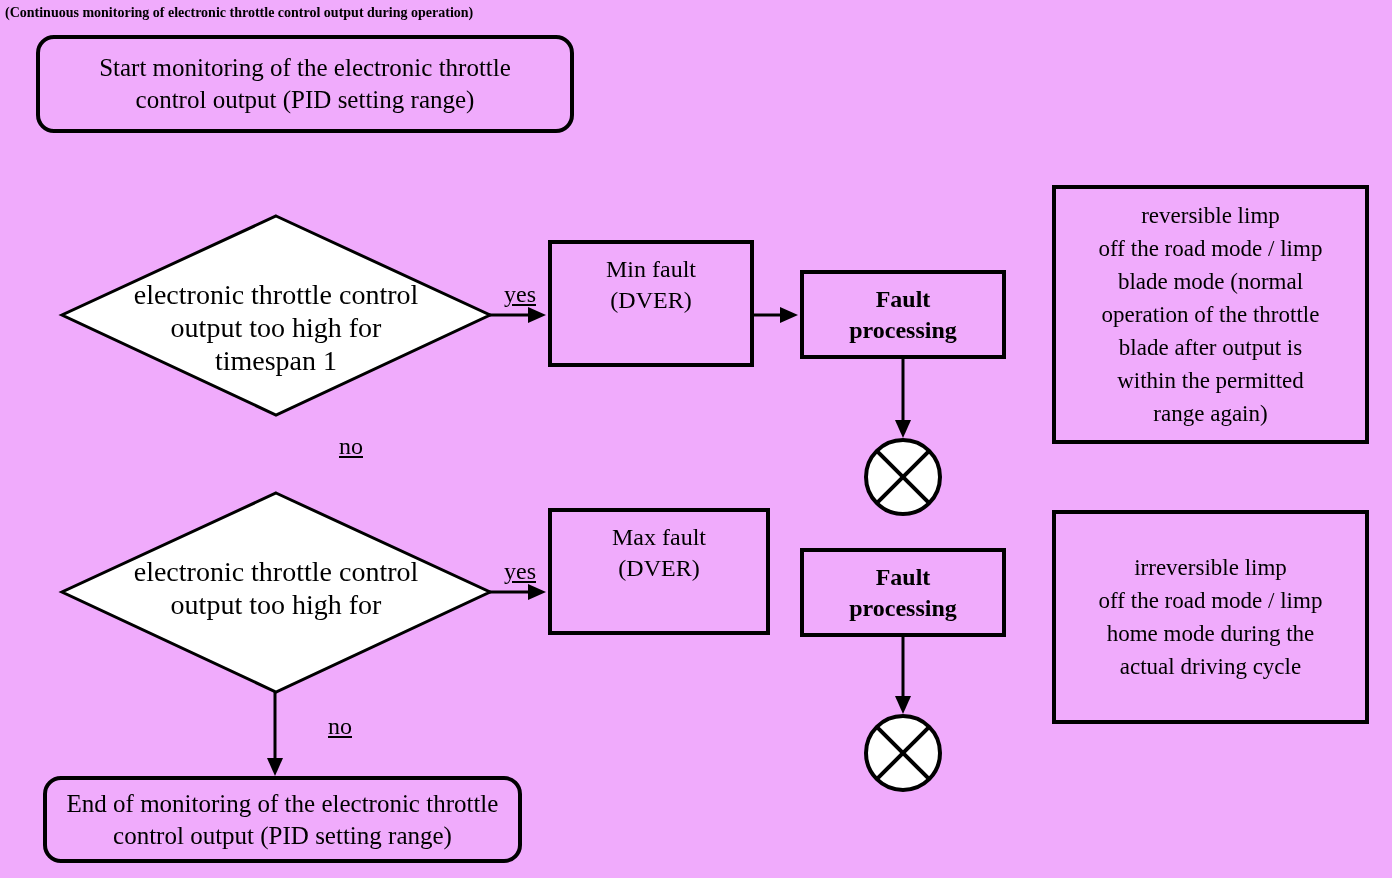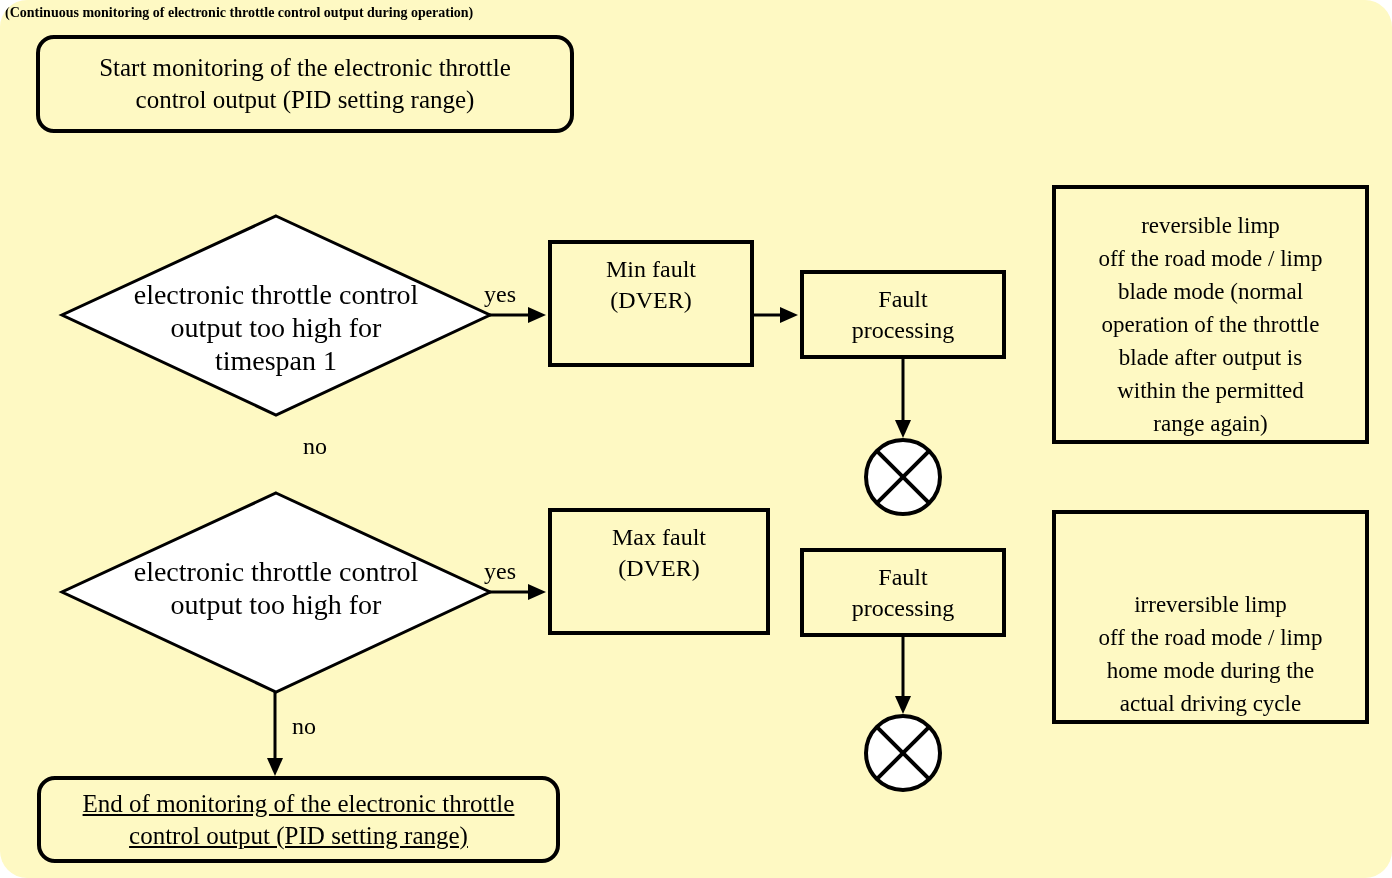--- a/index.html
+++ b/index.html
@@ -1,24 +1,23 @@
 <!DOCTYPE html>
 <html><head>
 <meta charset="utf-8">
 <style>
   html, body { margin: 0; padding: 0; background: #ffffff; }
   .stage {
     position: relative;
     width: 1392px;
     height: 878px;
-    background: #fef9c3;
+    background: #f0abfc;
     font-family: "Liberation Serif", "DejaVu Serif", serif;
     color: #000000;
     overflow: hidden;
-    border-radius: 27px;
   }
   .abs { position: absolute; }
   .caption {
     left: 5px; top: 5px;
     font-size: 14px;
     font-weight: bold;
     white-space: nowrap;
   }
   .terminator {
     box-sizing: border-box;
@@ -39,41 +38,43 @@
     text-align: center;
     font-size: 24px;
     line-height: 31px;
   }
   .process.top-text { padding-top: 10px; }
   .process.centered {
     display: flex;
     flex-direction: column;
     justify-content: center;
     align-items: center;
+    font-weight: bold;
   }
   .note {
     box-sizing: border-box;
     border: 4px solid #000;
     display: flex;
     flex-direction: column;
-    justify-content: flex-end;
+    justify-content: center;
     align-items: center;
     text-align: center;
     font-size: 23px;
     line-height: 33px;
   }
   .diamond-label {
     text-align: center;
     font-size: 28px;
     line-height: 33px;
   }
   .edge-label {
-    text-align: left;
+    text-align: right;
     font-size: 24px;
     line-height: 33px;
+    text-decoration: underline;
   }
   svg.connector-layer { left: 0; top: 0; }
 </style>
 </head>
 <body>
 
 <div class="stage">
 
   <svg class="abs connector-layer" width="1392" height="878" viewBox="0 0 1392 878">
 
@@ -165,18 +166,18 @@
     <div>processing</div>
   </div>
 
   <div class="abs note" style="left:1052px; top:510px; width:317px; height:214px;">
     <div>irreversible limp</div>
     <div>off the road mode / limp</div>
     <div>home mode during the</div>
     <div>actual driving cycle</div>
   </div>
 
-  <div class="abs terminator" style="left:9px; top:776px; width:523px; height:87px;text-decoration:underline;">
+  <div class="abs terminator" style="left:15px; top:776px; width:479px; height:87px;">
     <div>End of monitoring of the electronic throttle</div>
     <div>control output (PID setting range)</div>
   </div>
 
 </div>
 
 </body></html>

